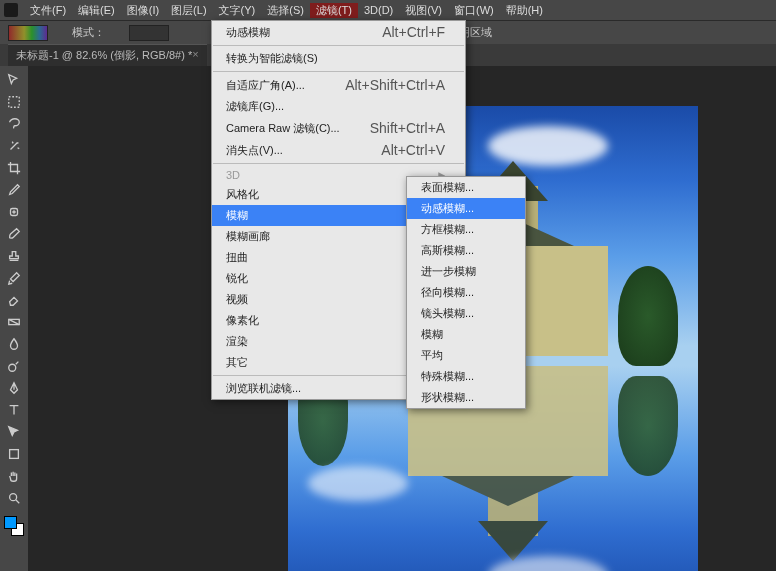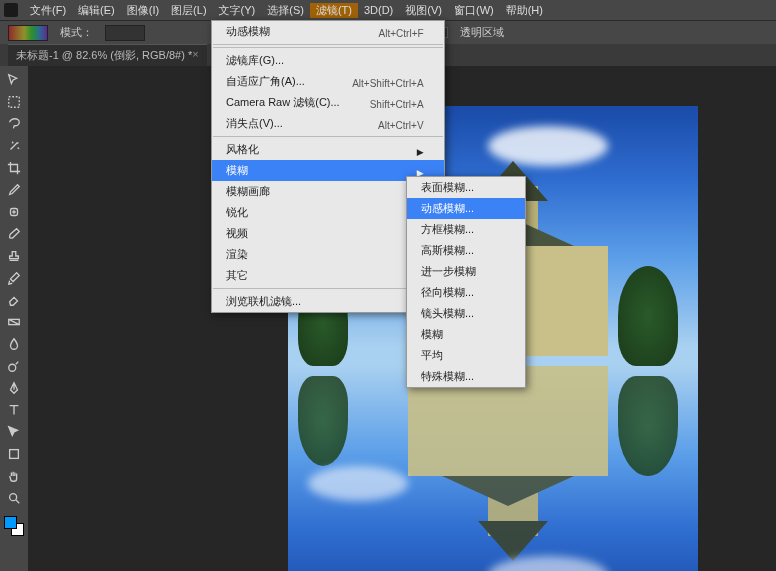--- a/index.html
+++ b/index.html
@@ -1,21 +1,21 @@
 <!DOCTYPE html>
 <html><head>
 <meta charset="utf-8">
 <style>
 *{margin:0;padding:0;box-sizing:border-box;font-family:"Microsoft YaHei",sans-serif;font-size:11px;user-select:none}
 body{background:#323232;width:776px;height:571px;overflow:hidden;position:relative}
 .menubar{background:#474747;height:20px;display:flex;align-items:center;padding-left:4px;color:#ddd}
 .menubar .logo{width:14px;height:14px;background:#1a1a1a;margin-right:6px;border-radius:2px}
 .menubar span{padding:0 6px;cursor:pointer}
-.menubar span.open{background:#a16207}
-.optionsbar{background:#474747;height:24px;display:flex;align-items:center;padding-left:8px;gap:12px;color:#ccc;border-top:1px solid #2a2a2a}
+.menubar span.open{background:#7f1d1d}
+.optionsbar{background:#474747;height:24px;display:flex;align-items:center;padding-left:8px;gap:24px;color:#ccc;border-top:1px solid #2a2a2a}
 .swatch{width:40px;height:16px;background:linear-gradient(to right,rgba(255,0,0,.4),rgba(255,128,0,.4),rgba(255,255,0,.4),rgba(0,255,0,.4),rgba(0,160,255,.4),rgba(128,0,255,.4));border:1px solid #222}
 .sel{width:40px;height:16px;background:#333;border:1px solid #222}
 .chk{width:11px;height:11px;background:#333;border:1px solid #666;display:inline-block;position:relative}
 .chk.on::after{content:"✓";position:absolute;top:-2px;left:0;color:#ddd;font-size:10px}
 .doctab{background:#3a3a3a;height:22px;display:flex;align-items:center;padding-left:8px;color:#bbb}
 .doctab .tab{background:#2e2e2e;padding:3px 8px;border-top:1px solid #555;display:flex;align-items:flex-start;gap:0}
 .doctab .x{color:#888}
 .main{display:flex;height:calc(571px - 66px)}
 .toolbar{width:28px;background:#474747;display:flex;flex-direction:column;align-items:center;padding-top:4px;gap:2px}
 .tool{width:22px;height:20px;display:flex;align-items:center;justify-content:center;color:#ccc;cursor:pointer;position:relative}
@@ -27,26 +27,26 @@
 .img{position:absolute;left:260px;top:40px;width:410px;height:500px;background:linear-gradient(to bottom,#1a4ba8 0%,#2f6dd0 15%,#5a9de8 30%,#a8d0f0 48%,#a8d0f0 52%,#5a9de8 70%,#2f6dd0 85%,#1a4ba8 100%)}
 .cloud{position:absolute;background:rgba(255,255,255,.8);border-radius:50%;filter:blur(4px)}
 .house{position:absolute;left:90px;top:80px;width:260px;height:170px}
 .house-body{position:absolute;left:30px;top:60px;width:200px;height:110px;background:#c8c088}
 .house-roof{position:absolute;left:20px;top:30px;width:220px;height:40px;background:#4a5540;clip-path:polygon(10% 100%,50% 0,90% 100%)}
 .tower{position:absolute;left:110px;top:0;width:50px;height:100px;background:#b8b078}
 .tower-roof{position:absolute;left:100px;top:-25px;width:70px;height:40px;background:#3a4530;clip-path:polygon(50% 0,100% 100%,0 100%)}
 .house-refl{position:absolute;left:90px;top:260px;width:260px;height:170px;transform:scaleY(-1);opacity:.9}
 .tree{position:absolute;width:50px;height:90px;background:radial-gradient(ellipse at center,#2a5a2a,#1a3a1a);border-radius:50% 50% 30% 30%}
 .dropdown{position:absolute;background:#e8e8e8;border:1px solid #999;box-shadow:2px 2px 8px rgba(0,0,0,.5);z-index:100;min-width:195px}
-.dropdown .item{padding:3px 20px 3px 14px;color:#222;cursor:pointer;display:flex;justify-content:space-between;align-items:flex-end;white-space:nowrap}
+.dropdown .item{padding:3px 20px 3px 14px;color:#222;cursor:pointer;display:flex;justify-content:space-between;align-items:center;white-space:nowrap}
 .dropdown .item.hl{background:#3b82f6;color:#fff}
 .dropdown .item.dis{color:#999}
 .dropdown .sep{height:1px;background:#bbb;margin:2px 1px}
 .dropdown .arrow{font-size:9px;margin-left:20px}
-.dropdown .sc{color:#555;font-size:10px;margin-left:30px}
+.dropdown .sc{color:#555;font-size:14px;margin-left:30px}
 .submenu{left:194px;top:164px;min-width:120px}
 </style>
 </head>
 <body>
 
 <div class="menubar">
   <div class="logo"></div>
   <span>文件(F)</span>
   <span>编辑(E)</span>
   <span>图像(I)</span>
@@ -215,55 +215,70 @@
     </div>
   </div>
 </div>
 
 <div class="dropdown" style="left:211px;top:20px">
   <div class="item">
       <span>动感模糊</span>
       <span class="sc">Alt+Ctrl+F</span>
     </div>
   <div class="sep"></div>
+  <div class="item">
+      <span>转换为智能滤镜(S)</span>
+    </div>
   <div class="sep"></div>
-  <div class="item">
-      <span>滤镜库(G)...</span>
-    </div>
   <div class="item">
       <span>自适应广角(A)...</span>
       <span class="sc">Alt+Shift+Ctrl+A</span>
     </div>
   <div class="item">
+      <span>滤镜库(G)...</span>
+    </div>
+  <div class="item">
       <span>Camera Raw 滤镜(C)...</span>
       <span class="sc">Shift+Ctrl+A</span>
     </div>
   <div class="item">
       <span>消失点(V)...</span>
       <span class="sc">Alt+Ctrl+V</span>
     </div>
   <div class="sep"></div>
+  <div class="item dis">
+      <span>3D</span>
+      <span class="arrow">▶</span>
+    </div>
   <div class="item">
       <span>风格化</span>
       <span class="arrow">▶</span>
     </div>
   <div class="item hl">
       <span>模糊</span>
       <span class="arrow">▶</span>
     </div>
   <div class="item">
       <span>模糊画廊</span>
       <span class="arrow">▶</span>
     </div>
   <div class="item">
+      <span>扭曲</span>
+      <span class="arrow">▶</span>
+    </div>
+  <div class="item">
       <span>锐化</span>
       <span class="arrow">▶</span>
     </div>
   <div class="item">
       <span>视频</span>
+      <span class="arrow">▶</span>
+    </div>
+  <div class="item">
+      <span>像素化</span>
       <span class="arrow">▶</span>
     </div>
   <div class="item">
       <span>渲染</span>
       <span class="arrow">▶</span>
     </div>
   <div class="item">
       <span>其它</span>
       <span class="arrow">▶</span>
     </div>
@@ -297,13 +312,16 @@
     </div>
   <div class="item">
       <span>模糊</span>
     </div>
   <div class="item">
       <span>平均</span>
     </div>
   <div class="item">
       <span>特殊模糊...</span>
     </div>
+  <div class="item">
+      <span>形状模糊...</span>
+    </div>
 </div>
 
 </body></html>

